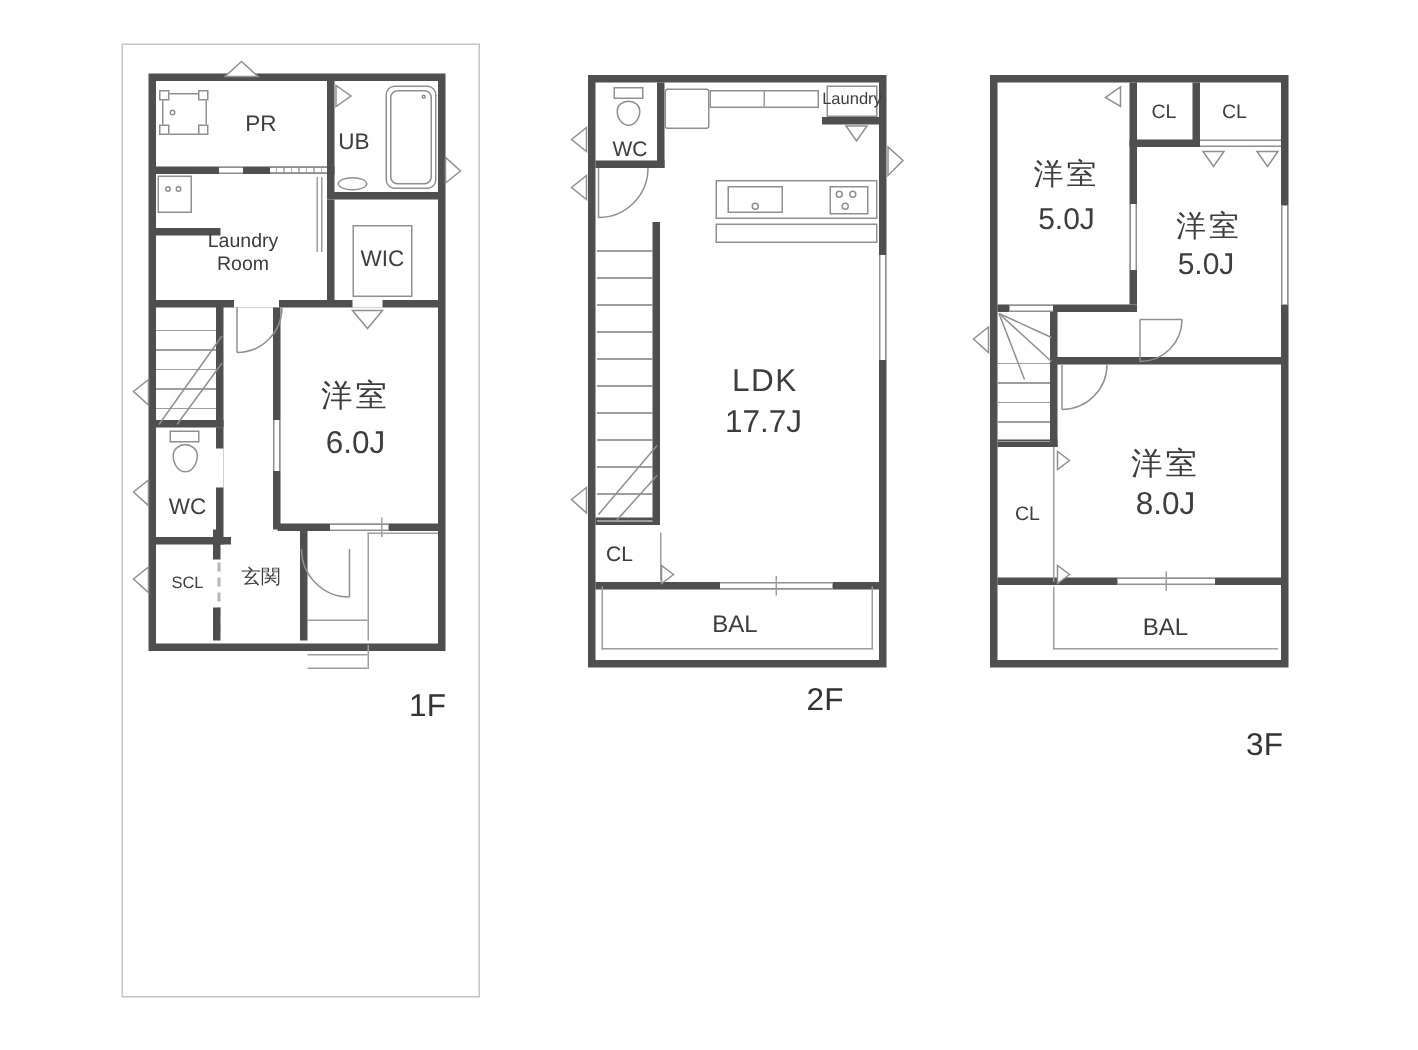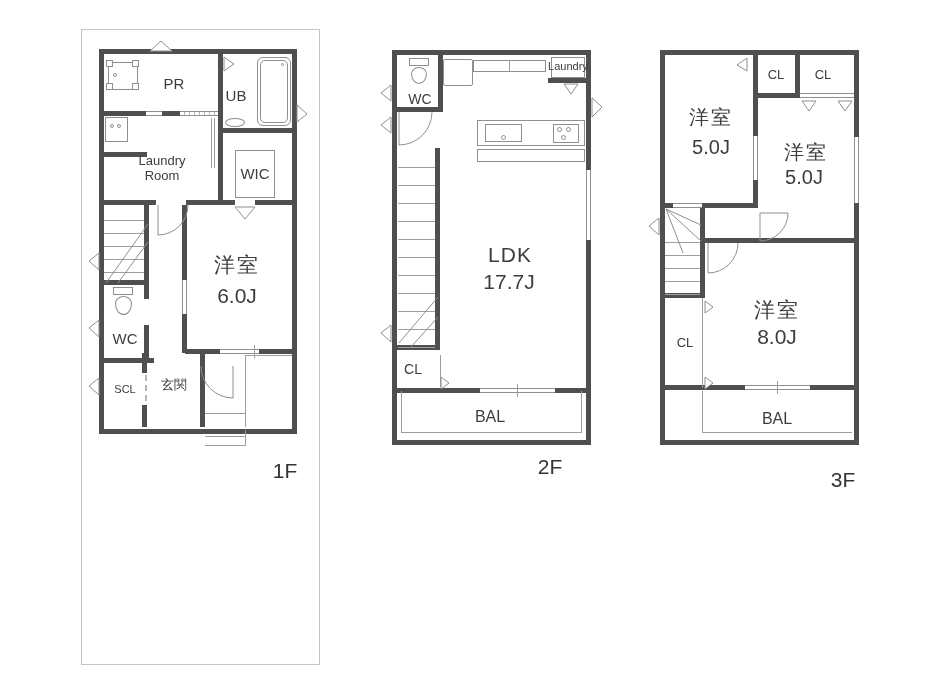--- a/index.html
+++ b/index.html
@@ -205,15 +205,15 @@
     <span class="lbl" style="left:46px;top:92px;font-size:20px">5.0J</span>
     <span class="lbl" style="left:111px;top:20px;font-size:13px">CL</span>
     <span class="lbl" style="left:158px;top:20px;font-size:13px">CL</span>
     <span class="lbl" style="left:141px;top:97px;font-size:20px;letter-spacing:2px">洋室</span>
     <span class="lbl" style="left:139px;top:122px;font-size:20px">5.0J</span>
     <span class="lbl" style="left:20px;top:288px;font-size:13px">CL</span>
     <span class="lbl" style="left:112px;top:255px;font-size:21px;letter-spacing:2px">洋室</span>
     <span class="lbl" style="left:112px;top:282px;font-size:21px">8.0J</span>
     <span class="lbl" style="left:112px;top:364px;font-size:16px">BAL</span>
   </div>
-  <span class="fl" style="left:843px;top:480px">3F</span>
+  <span class="fl" style="left:843px;top:497px">3F</span>
 
 </div>
 
 </body></html>

